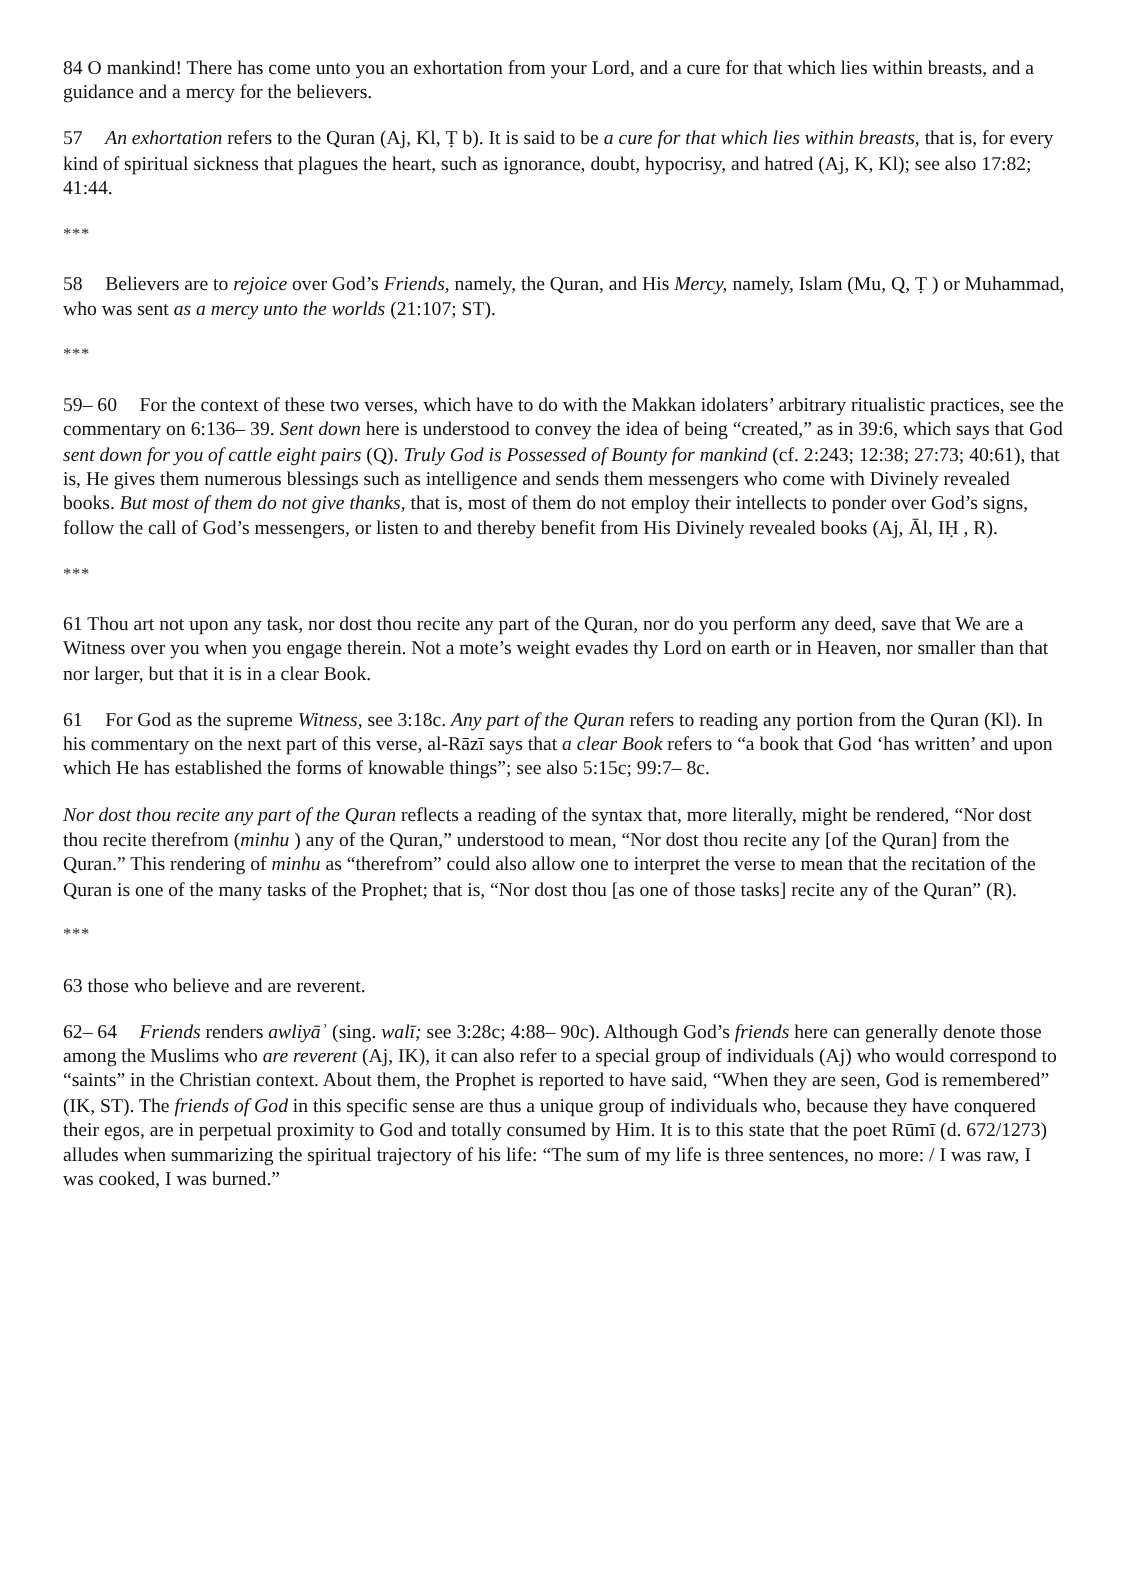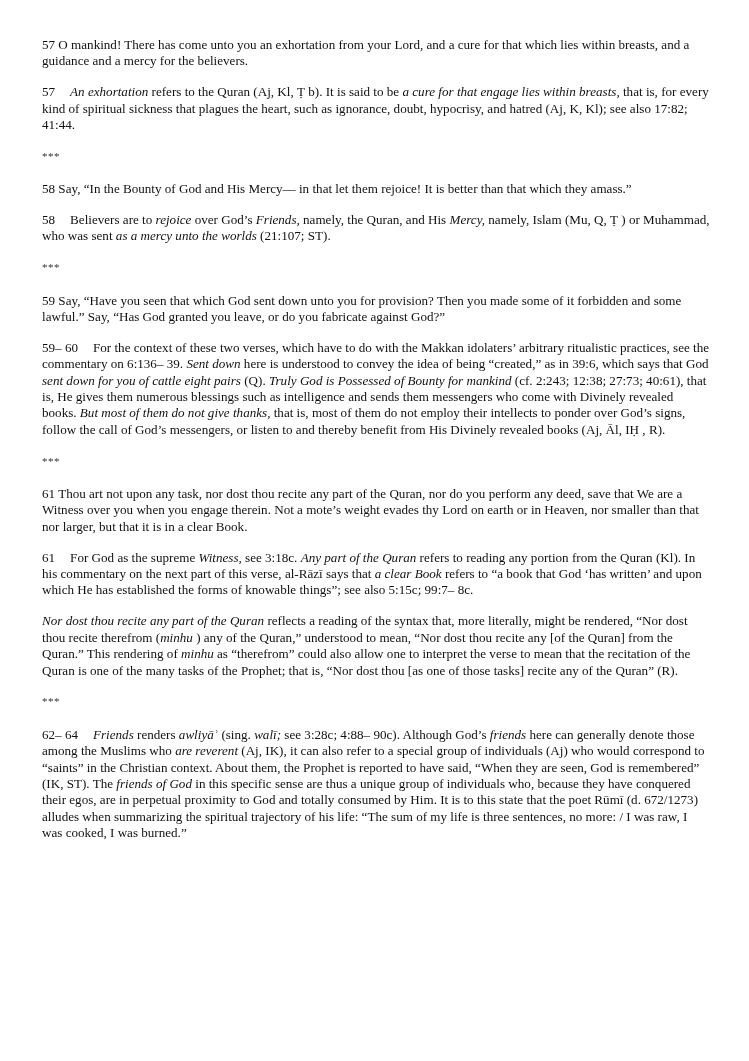--- a/index.html
+++ b/index.html
@@ -22,27 +22,26 @@
   .p { margin: 0 0 14.4px 0; }
   .sep { margin: 0 0 17px 0; letter-spacing: 0.5px; font-size: 11px; color:#333; }
   .num { }
   .gap { display: inline-block; width: 15px; }
   i { font-style: italic; }
 </style>
 </head>
 <body>
 
 <div class="page" id="page">
-    <p class="p"><span>57 O mankind! There has come unto you an exhortation from your Lord, and a cure for that which lies within breasts, and a guidance and a mercy for the believers.</span></p>
-    <p class="p"><span class="num">57</span><span class="gap"></span><i>An exhortation</i><span> refers to the Quran (Aj, Kl, Ṭ b). It is said to be </span><i>a cure for that engage lies within breasts,</i><span> that is, for every kind of spiritual sickness that plagues the heart, such as ignorance, doubt, hypocrisy, and hatred (Aj, K, Kl); see also 17:82; 41:44.</span></p>
+    <p class="p"><span>84 O mankind! There has come unto you an exhortation from your Lord, and a cure for that which lies within breasts, and a guidance and a mercy for the believers.</span></p>
+    <p class="p"><span class="num">57</span><span class="gap"></span><i>An exhortation</i><span> refers to the Quran (Aj, Kl, Ṭ b). It is said to be </span><i>a cure for that which lies within breasts,</i><span> that is, for every kind of spiritual sickness that plagues the heart, such as ignorance, doubt, hypocrisy, and hatred (Aj, K, Kl); see also 17:82; 41:44.</span></p>
     <p class="sep"><span>***</span></p>
-    <p class="p"><span>58 Say, “In the Bounty of God and His Mercy— in that let them rejoice! It is better than that which they amass.”</span></p>
     <p class="p"><span class="num">58</span><span class="gap"></span><span>Believers are to </span><i>rejoice</i><span> over God’s </span><i>Friends,</i><span> namely, the Quran, and His </span><i>Mercy,</i><span> namely, Islam (Mu, Q, Ṭ ) or Muhammad, who was sent </span><i>as a mercy unto the worlds</i><span> (21:107; ST).</span></p>
     <p class="sep"><span>***</span></p>
-    <p class="p"><span>59 Say, “Have you seen that which God sent down unto you for provision? Then you made some of it forbidden and some lawful.” Say, “Has God granted you leave, or do you fabricate against God?”</span></p>
     <p class="p"><span class="num">59– 60</span><span class="gap"></span><span>For the context of these two verses, which have to do with the Makkan idolaters’ arbitrary ritualistic practices, see the commentary on 6:136– 39. </span><i>Sent down</i><span> here is understood to convey the idea of being “created,” as in 39:6, which says that God </span><i>sent down for you of cattle eight pairs</i><span> (Q). </span><i>Truly God is Possessed of Bounty for mankind</i><span> (cf. 2:243; 12:38; 27:73; 40:61), that is, He gives them numerous blessings such as intelligence and sends them messengers who come with Divinely revealed books. </span><i>But most of them do not give thanks,</i><span> that is, most of them do not employ their intellects to ponder over God’s signs, follow the call of God’s messengers, or listen to and thereby benefit from His Divinely revealed books (Aj, Āl, IḤ , R).</span></p>
     <p class="sep"><span>***</span></p>
     <p class="p"><span>61 Thou art not upon any task, nor dost thou recite any part of the Quran, nor do you perform any deed, save that We are a Witness over you when you engage therein. Not a mote’s weight evades thy Lord on earth or in Heaven, nor smaller than that nor larger, but that it is in a clear Book.</span></p>
     <p class="p"><span class="num">61</span><span class="gap"></span><span>For God as the supreme </span><i>Witness,</i><span> see 3:18c. </span><i>Any part of the Quran</i><span> refers to reading any portion from the Quran (Kl). In his commentary on the next part of this verse, al-Rāzī says that </span><i>a clear Book</i><span> refers to “a book that God ‘has written’ and upon which He has established the forms of knowable things”; see also 5:15c; 99:7– 8c.</span></p>
     <p class="p"><i>Nor dost thou recite any part of the Quran</i><span> reflects a reading of the syntax that, more literally, might be rendered, “Nor dost thou recite therefrom (</span><i>minhu</i><span> ) any of the Quran,” understood to mean, “Nor dost thou recite any [of the Quran] from the Quran.” This rendering of </span><i>minhu</i><span> as “therefrom” could also allow one to interpret the verse to mean that the recitation of the Quran is one of the many tasks of the Prophet; that is, “Nor dost thou [as one of those tasks] recite any of the Quran” (R).</span></p>
     <p class="sep"><span>***</span></p>
+    <p class="p"><span>63 those who believe and are reverent.</span></p>
     <p class="p"><span class="num">62– 64</span><span class="gap"></span><i>Friends</i><span> renders </span><i>awliyāʾ</i><span> (sing. </span><i>walī;</i><span> see 3:28c; 4:88– 90c). Although God’s </span><i>friends</i><span> here can generally denote those among the Muslims who </span><i>are reverent</i><span> (Aj, IK), it can also refer to a special group of individuals (Aj) who would correspond to “saints” in the Christian context. About them, the Prophet is reported to have said, “When they are seen, God is remembered” (IK, ST). The </span><i>friends of God</i><span> in this specific sense are thus a unique group of individuals who, because they have conquered their egos, are in perpetual proximity to God and totally consumed by Him. It is to this state that the poet Rūmī (d. 672/1273) alludes when summarizing the spiritual trajectory of his life: “The sum of my life is three sentences, no more: / I was raw, I was cooked, I was burned.”</span></p>
   </div>
 
 </body></html>

